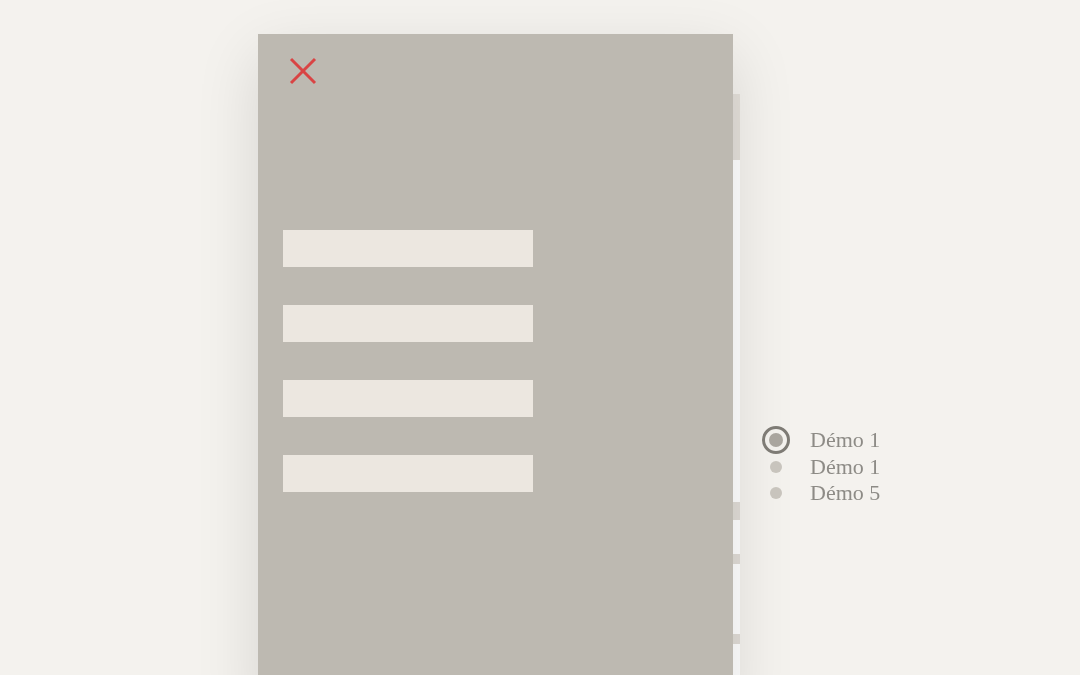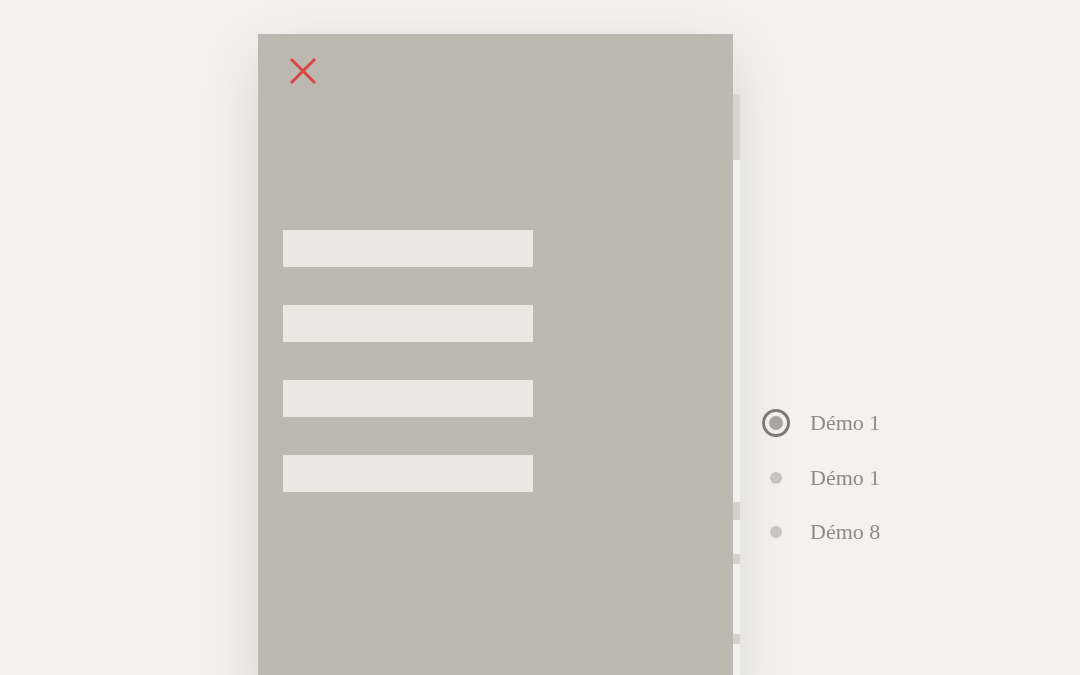--- a/index.html
+++ b/index.html
@@ -85,24 +85,23 @@
       height: 10px;
       background: #e1ddd7;
       width: 100px;
     }
     .under-line.short { width: 70px; }
 
     
     .demo-nav {
       position: absolute;
       left: 770px;
-      top: 409px;
+      top: 426px;
       display: flex;
       flex-direction: column;
-      gap: 28px;
       z-index: 20;
     }
     .demo-item {
       display: flex;
       align-items: center;
       gap: 20px;
       cursor: pointer;
     }
     .demo-dot {
       width: 12px;
@@ -180,15 +179,15 @@
   <div class="demo-item inactive">
     <span class="demo-dot-wrap">
         <span class="demo-dot"></span>
       </span>
     <span class="demo-label">Démo 1</span>
   </div>
   <div class="demo-item inactive">
     <span class="demo-dot-wrap">
         <span class="demo-dot"></span>
       </span>
-    <span class="demo-label">Démo 8</span>
+    <span class="demo-label">Démo 5</span>
   </div>
 </div>
 
 </body></html>

